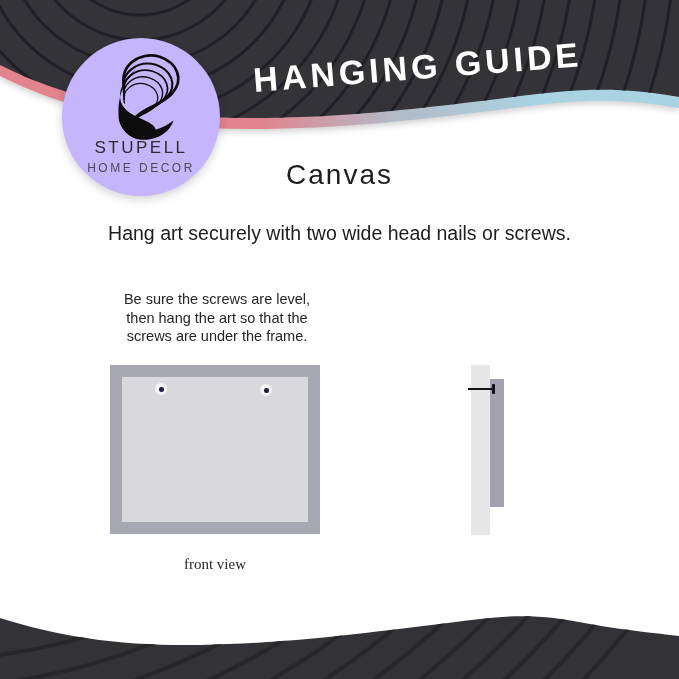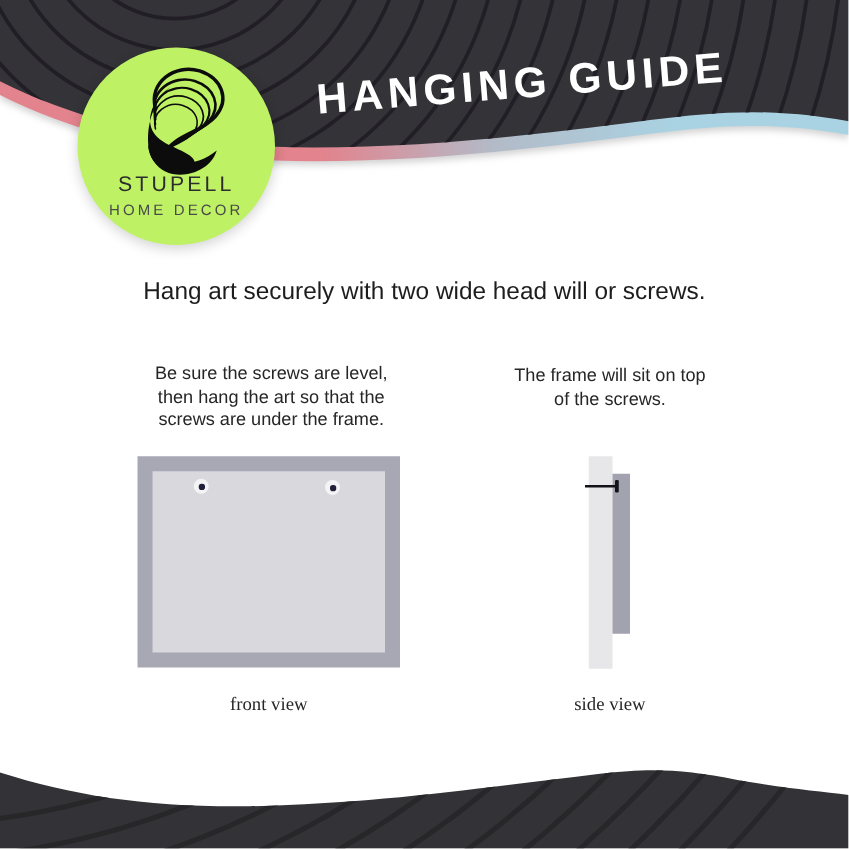--- a/index.html
+++ b/index.html
@@ -15,21 +15,21 @@
   #header-svg{position:absolute;left:0;top:0;filter:drop-shadow(0 3px 3px rgba(0,0,0,.18));}
   #page-title{
     position:absolute;left:242px;top:48px;width:352px;height:46px;
     color:#fff;font-size:34px;font-weight:bold;letter-spacing:4px;
     text-align:center;transform:rotate(-4.5deg);transform-origin:50% 50%;
   }
 
   
   #logo-circle{
     position:absolute;left:62px;top:38px;width:158px;height:158px;border-radius:50%;
-    background:#bef264;box-shadow:0 3px 10px rgba(0,0,0,.18);
+    background:#c4b5fd;box-shadow:0 3px 10px rgba(0,0,0,.18);
   }
   #s-monogram{position:absolute;left:33px;top:8px;}
   .brand-name{position:absolute;left:0;top:100px;width:158px;text-align:center;
     font-size:17px;letter-spacing:2.5px;color:#2d2d2d;}
   .brand-tagline{position:absolute;left:0;top:123px;width:158px;text-align:center;
     font-size:12px;letter-spacing:2.5px;color:#4b4b4b;}
 
   
   #product-title{position:absolute;left:0;top:159px;width:679px;text-align:center;
     font-size:28px;letter-spacing:2px;color:#1d1d1d;}
@@ -121,44 +121,42 @@
         <path d="M30,42 C24,20 46,5 66,11 C84,17 91,34 79,48 C67,62 46,62 36,80" stroke-width="2.4" transform="translate(30,85) scale(0.89) translate(-30,-85)"></path>
         <path d="M30,42 C24,20 46,5 66,11 C84,17 91,34 79,48 C67,62 46,62 36,80" stroke-width="2.8"></path>
       </g>
       <path d="M42,24 C28,34 21,50 29,62 C35,71 50,74 58,80 C66,86 62,94 50,94 C34,94 24,84 24,70 C23,51 30,35 42,24 Z" fill="#0c0c0c"></path>
       <path d="M24,72 C36,89 60,92 80,76 C75,93 52,100 38,93 C30,89 25,81 24,72 Z" fill="#0c0c0c"></path>
     </svg>
     <div class="brand-name" data-name="brand-name">STUPELL</div>
     <div class="brand-tagline" data-name="brand-tagline">HOME DECOR</div>
   </div>
 
-  <div id="product-instruction" data-name="product-instruction">Hang art securely with two wide head will or screws.</div>
+  <div id="product-title" data-name="product-title">Canvas</div>
+  <div id="product-instruction" data-name="product-instruction">Hang art securely with two wide head nails or screws.</div>
 
   <div id="front-instruction" class="abs col-text pre" data-name="front-view-instruction">Be sure the screws are level,
 then hang the art so that the
 screws are under the frame.</div>
-  <div id="side-instruction" class="abs col-text pre" data-name="side-view-instruction">The frame will sit on top
-of the screws.</div>
 
   <div id="front-frame" class="abs" data-name="front-view-frame">
     <div id="canvas-surface" data-name="canvas-surface"></div>
     <span id="screw-left" class="screw" data-name="screw-icon">
         <i></i>
       </span>
     <span id="screw-right" class="screw" data-name="screw-icon">
         <i></i>
       </span>
   </div>
   <div id="front-caption" class="caption" data-name="front-view-caption">front view</div>
 
   <div id="wall-bar" class="abs" data-name="wall-bar"></div>
   <div id="side-frame-bar" class="abs" data-name="side-frame-bar"></div>
   <div id="nail-shaft" class="abs" data-name="nail-icon"></div>
   <div id="nail-head" class="abs" data-name="nail-head-icon"></div>
-  <div id="side-caption" class="caption" data-name="side-view-caption">side view</div>
 
   <svg id="footer-svg" data-name="footer-wave" width="679" height="70" viewBox="0 0 679 70">
     <defs>
       <clipPath id="footClip">
         <path d="M0,9 C60,28 120,37 200,36 C300,34 380,22 480,10 C520,5.5 545,6 590,15 C630,22 655,24 679,27 L679,70 L0,70 Z"></path>
       </clipPath>
     </defs>
     <path data-name="footer-dark-shape" d="M0,9 C60,28 120,37 200,36 C300,34 380,22 480,10 C520,5.5 545,6 590,15 C630,22 655,24 679,27 L679,70 L0,70 Z" style="fill:var(--c-footer-dark,#333236)"></path>
     <g clip-path="url(#footClip)" fill="none" style="stroke:var(--c-footer-arc,#272629)" stroke-width="4">
       <circle cx="-80" cy="-549" r="600"></circle>

